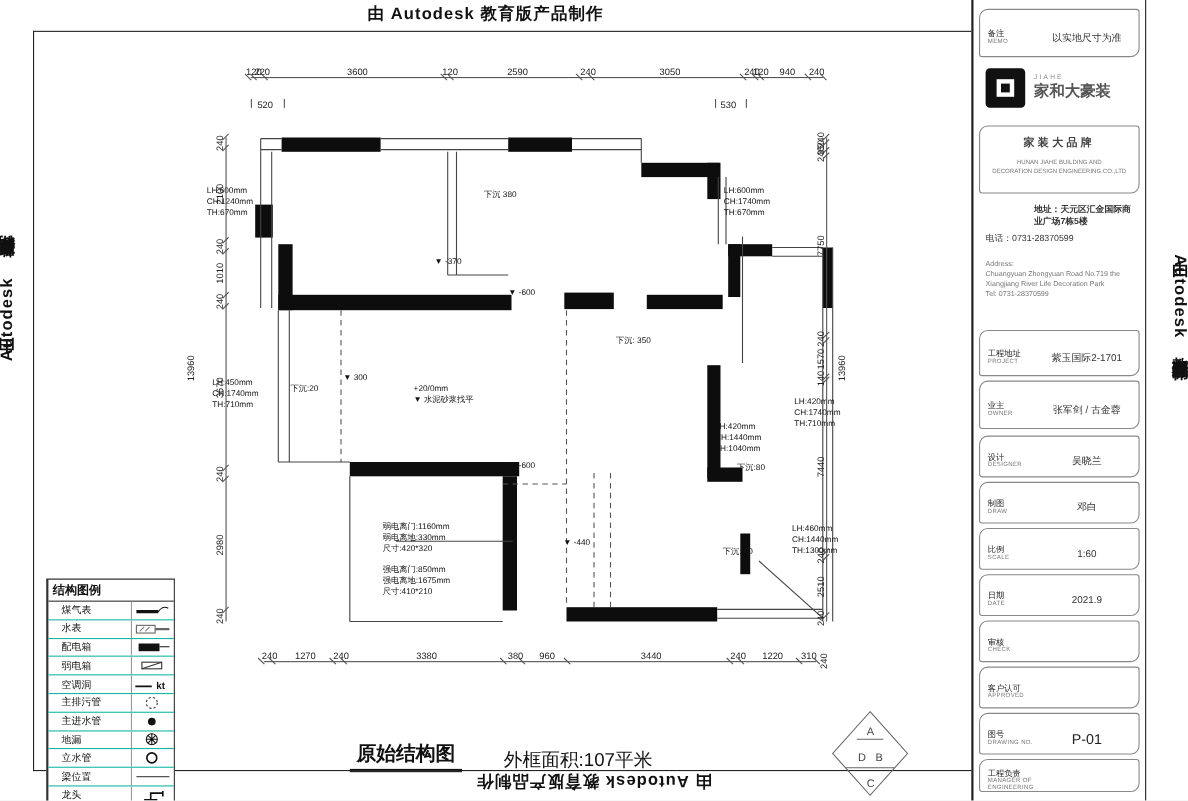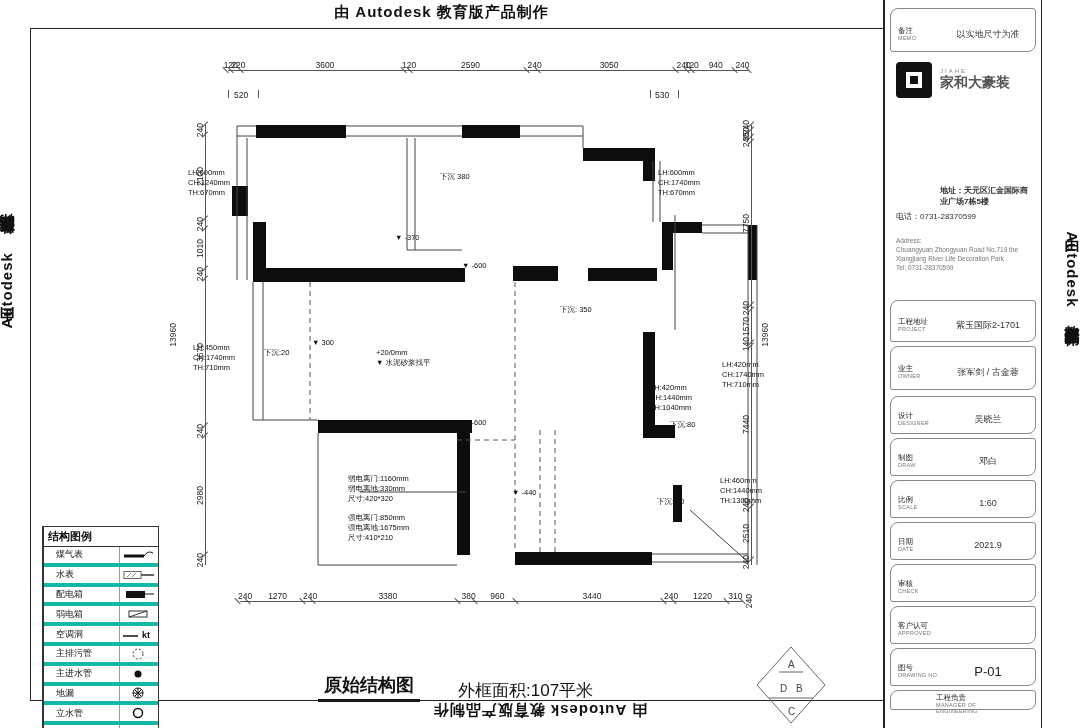--- a/index.html
+++ b/index.html
@@ -24,21 +24,21 @@
   .chain-h::after{content:'';position:absolute;right:-1px;bottom:-4px;width:1px;height:8px;background:#555;transform:rotate(-45deg);}
   .chain-v{position:absolute;top:0;display:flex;flex-direction:column;width:13px;border-right:1px solid #555;height:100%;}
   .chain-v .dsegv{position:relative;display:flex;align-items:center;justify-content:flex-end;}
   .chain-v .dsegv::before{content:'';position:absolute;top:-1px;right:-4px;height:1px;width:8px;background:#555;transform:rotate(-45deg);}
   .tick{position:absolute;width:1px;height:8px;background:#555;}
   
   .ann{position:absolute;font-size:7.5px;line-height:1.3;color:#111;white-space:pre-line;}
   
   .legend{left:42px;top:526px;width:114px;border:1px solid #333;border-left:2px solid #333;background:#fff;}
   .legend-title{font-size:11px;font-weight:bold;padding:2px 4px;border-bottom:1px solid #333;}
-  .legend-row{display:flex;align-items:center;height:15.8px;border-bottom:4px solid #14b8a6;}
+  .legend-row{display:flex;align-items:center;height:15.8px;border-bottom:1px solid #14b8a6;}
   .legend-row:last-child{border-bottom:none;}
   .legend-label{flex:1;font-size:9px;padding-left:12px;}
   .legend-sym{width:38px;display:flex;justify-content:center;border-left:1px solid #999;height:100%;align-items:center;}
   
   .cap-title{left:318px;top:673px;font-size:18px;font-weight:bold;border-bottom:3px double #111;padding:0 6px 2px;}
   .cap-area{left:458px;top:679px;font-size:17px;}
   
   .tb-box{position:absolute;left:890px;width:146px;border:1px solid #888;border-radius:8px 3px 8px 3px;background:#fff;box-sizing:border-box;}
   .tb-label{font-size:7.5px;color:#222;line-height:1.1;}
   .tb-en{font-size:5.5px;color:#777;letter-spacing:.3px;line-height:1.1;}
@@ -430,20 +430,25 @@
           <div style="width:8px;height:8px;background:#111;"></div>
         </div>
       </div>
       <div>
         <div style="font-size:6px;color:#888;letter-spacing:2px;">JIAHE</div>
         <div style="font-size:14px;font-weight:bold;color:#555;">家和大豪装</div>
       </div>
     </div>
   </div>
 
+  <div class="tb-box" style="top:114px;height:62px;text-align:center;padding-top:8px;">
+    <div style="font-size:10px;font-weight:bold;color:#444;letter-spacing:3px;">家装大品牌</div>
+    <div style="font-size:5.5px;color:#777;margin-top:8px;">HUNAN JIAHE BUILDING AND</div>
+    <div style="font-size:5.5px;color:#777;margin-top:2px;">DECORATION DESIGN ENGINEERING CO.,LTD</div>
+  </div>
 
   <div class="tb-box" style="top:182px;height:46px;border:none;padding:3px 6px;">
     <div style="font-size:8px;font-weight:bold;color:#333;margin-left:44px;">地址：天元区汇金国际商业广场7栋5楼</div>
     <div style="font-size:8px;font-weight:normal;color:#333;margin-top:4px;">电话：0731-28370599</div>
   </div>
 
   <div class="tb-box" style="top:234px;height:60px;border:none;padding:3px 6px;color:#777;">
     <div style="font-size:6.5px;">Address:</div>
     <div style="font-size:6.5px;margin-top:2px;">Chuangyuan Zhongyuan Road No.719 the</div>
     <div style="font-size:6.5px;margin-top:2px;">Xiangjiang River Life Decoration Park</div>
@@ -525,21 +530,21 @@
       </div>
       <div class="tb-box" style="top: 648px; height: 38px;">
         <div class="tb-field" style="height:100%;">
           <div class="lab">
             <div class="tb-label">图号</div>
             <div class="tb-en">DRAWING NO.</div>
           </div>
           <div class="val big">P-01</div>
         </div>
       </div>
-      <div class="tb-box" style="top: 690px; height: 20px; padding-left: 38px;">
+      <div class="tb-box" style="top: 690px; height: 30px;">
         <div class="tb-field" style="height:100%;">
           <div class="lab">
             <div class="tb-label">工程负责</div>
             <div class="tb-en">MANAGER OF ENGINEERING</div>
           </div>
           <div class="val"></div>
         </div>
       </div>
     </div>
 </div>

